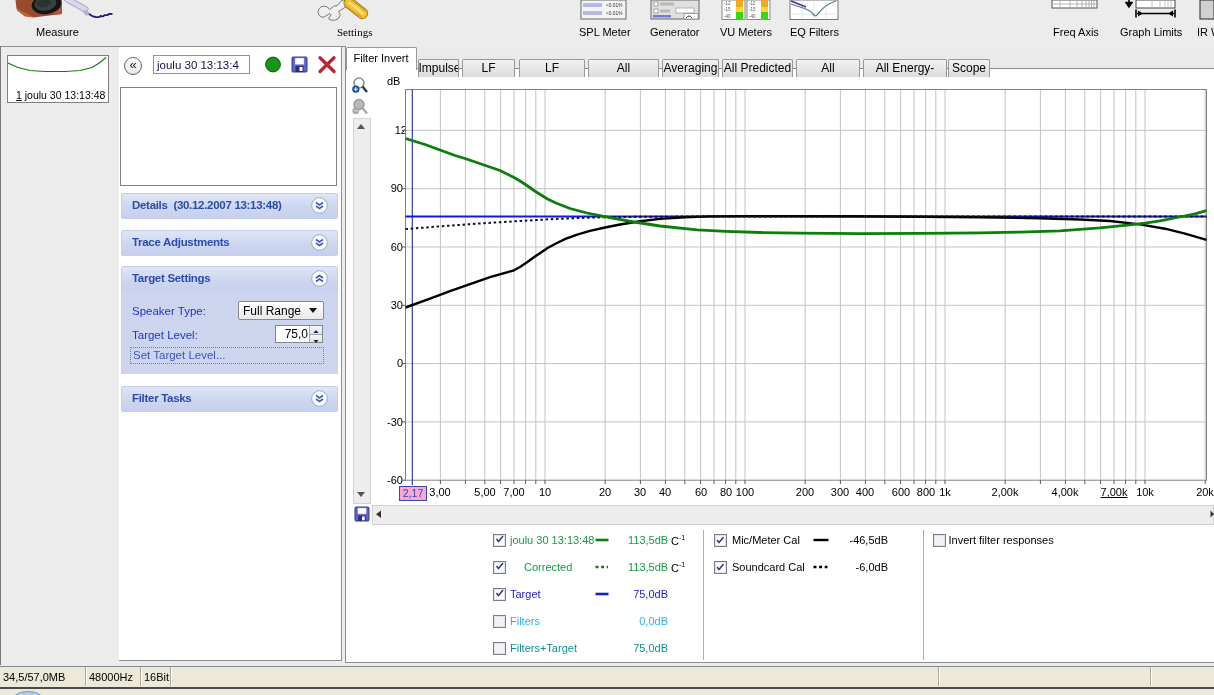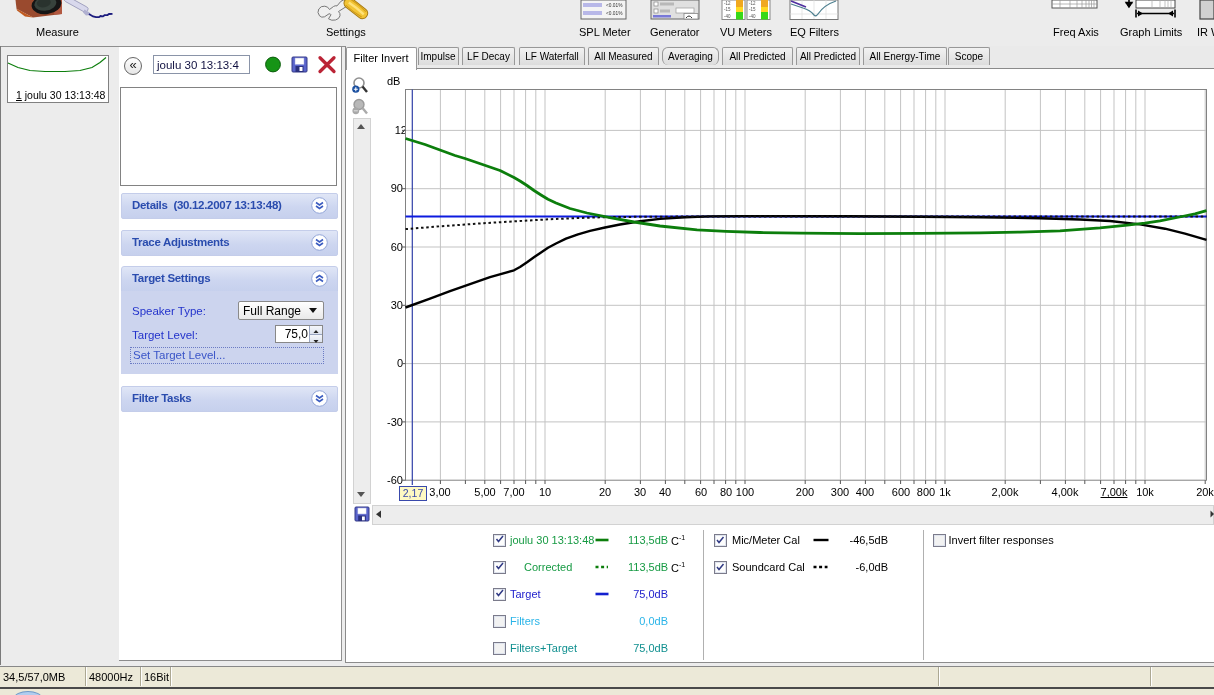--- a/index.html
+++ b/index.html
@@ -4,34 +4,34 @@
 <style>
 html,body{margin:0;padding:0;}
 body{width:1214px;height:695px;position:relative;overflow:hidden;
   font-family:"Liberation Sans",sans-serif;background:#ececec;font-size:11px;color:#000;}
 .abs{position:absolute;}
 .lbl{position:absolute;font-size:11px;color:#000;white-space:nowrap;}
 .bar{position:absolute;left:121px;width:215px;height:24px;
   background:linear-gradient(#e0e6f6 0%,#cdd6f0 55%,#c6d0ed 100%);
   border:1px solid #c4cdea;border-radius:2px;}
 .bar .t{position:absolute;left:10px;top:5px;font-size:11.5px;font-weight:bold;color:#2a4cae;letter-spacing:-0.3px;}
-.tab{position:absolute;top:47px;height:16.5px;background:linear-gradient(#f2f2f2,#dcdcdc);
+.tab{position:absolute;top:59px;height:16.5px;background:linear-gradient(#f2f2f2,#dcdcdc);
   border:1px solid #989898;border-bottom:none;border-radius:2px 2px 0 0;
-  font-size:10px;text-align:center;line-height:17.5px;z-index:2;overflow:hidden;}
+  font-size:12px;text-align:center;line-height:17.5px;z-index:2;overflow:hidden;}
 .cb{position:absolute;width:11px;height:11px;background:#fdfdfd;border:1px solid #7b7b8b;
   box-shadow:inset 0 0 0 1px #dfe4ee;}
 .ylab{position:absolute;width:30px;text-align:right;font-size:11px;}
 .xlab{position:absolute;top:486px;font-size:11px;text-align:center;width:44px;}
 .sep{position:absolute;width:1px;background:#b0b0b0;}
 </style>
 </head>
 <body>
 
 <div class="lbl" style="left:36px;top:26px;">Measure</div>
-<div class="lbl" style="left:326px;top:26px;">Settings</div>
+<div class="lbl" style="left:337px;top:26px;font-family:Liberation Serif, serif;">Settings</div>
 <div class="lbl" style="left:579px;top:26px;">SPL Meter</div>
 <div class="lbl" style="left:650px;top:26px;">Generator</div>
 <div class="lbl" style="left:720px;top:26px;">VU Meters</div>
 <div class="lbl" style="left:790px;top:26px;">EQ Filters</div>
 <div class="lbl" style="left:1053px;top:26px;">Freq Axis</div>
 <div class="lbl" style="left:1120px;top:26px;">Graph Limits</div>
 <div class="lbl" style="left:1197px;top:26px;">IR W</div>
 
 <div class="abs" style="left:0;top:46px;width:1214px;height:1px;background:#8f8f8f;"></div>
 
@@ -101,21 +101,21 @@
 
 <div class="abs" style="left:345px;top:46px;width:1px;height:616px;background:#8a8a8a;"></div>
 <div class="abs" style="left:346px;top:46px;width:868px;height:616px;background:#fff;"></div>
 
 <div class="abs" style="left:346px;top:46px;width:868px;height:23px;background:#eaeaea;border-bottom:1px solid #8a8a8a;box-sizing:border-box;"></div>
 <div class="tab" style="left:345.5px;top:46.5px;width:69px;height:22.5px;background:#fff;line-height:21px;z-index:3;font-size:11px;">Filter Invert</div>
 <div class="tab" style="left:417.5px;width:39px;">Impulse</div>
 <div class="tab" style="left:462px;width:51px;">LF Decay</div>
 <div class="tab" style="left:519px;width:64px;">LF Waterfall</div>
 <div class="tab" style="left:588px;width:69px;">All Measured</div>
-<div class="tab" style="left:662px;width:55px;border-radius:6px;">Averaging</div>
+<div class="tab" style="left:662px;width:55px;">Averaging</div>
 <div class="tab" style="left:722px;width:69px;">All Predicted</div>
 <div class="tab" style="left:796px;width:62px;">All Predicted</div>
 <div class="tab" style="left:863px;width:82px;">All Energy-Time</div>
 <div class="tab" style="left:948px;width:40px;">Scope</div>
 
 <div class="abs" style="left:353px;top:118px;width:16px;height:384px;background:#ededed;border:1px solid #d2d2d2;"></div>
 
 <div class="abs" style="left:372px;top:505px;width:840px;height:18px;background:#ededed;border:1px solid #d2d2d2;"></div>
 
 <div class="lbl" style="left:387px;top:75px;">dB</div>
@@ -143,21 +143,21 @@
 <div class="xlab" style="left:879px;">600</div>
 <div class="xlab" style="left:904px;">800</div>
 <div class="xlab" style="left:923px;">1k</div>
 <div class="xlab" style="left:983px;">2,00k</div>
 <div class="xlab" style="left:1043px;">4,00k</div>
 <div class="xlab" style="left:1092px;text-decoration:underline;">7,00k</div>
 <div class="xlab" style="left:1123px;">10k</div>
 <div class="xlab" style="left:1183px;">20k</div>
 
 <div class="abs" style="left:401px;top:486px;font-size:11px;z-index:2;">2</div>
-<div class="abs" style="left:399px;top:486px;width:26px;height:12.5px;border:1px solid #3949ab;background:#fef9c3;z-index:3;color:#3949ab;font-size:10.5px;text-align:center;line-height:12.5px;">2,17</div>
+<div class="abs" style="left:399px;top:486px;width:26px;height:12.5px;border:1px solid #3949ab;background:#f9a8d4;z-index:3;color:#3949ab;font-size:10.5px;text-align:center;line-height:12.5px;">2,17</div>
 
 <svg class="abs" style="left:0;top:0;z-index:2;pointer-events:none;" width="1214" height="530" viewBox="0 0 1214 530">
 
 <rect x="405.5" y="89.5" width="801" height="390.7" fill="#fff" stroke="#828282" stroke-width="1"></rect>
 
 <g stroke="#c3c3c3" stroke-width="1">
 <path d="M440.4 90 V480 M465.4 90 V480 M484.8 90 V480 M500.6 90 V480 M514 90 V480 M525.6 90 V480 M535.8 90 V480 M545 90 V480 M605.2 90 V480 M640.4 90 V480 M665.4 90 V480 M684.8 90 V480 M700.6 90 V480 M714 90 V480 M725.6 90 V480 M735.8 90 V480 M745 90 V480 M805.2 90 V480 M840.4 90 V480 M865.4 90 V480 M884.8 90 V480 M900.6 90 V480 M914 90 V480 M925.6 90 V480 M935.8 90 V480 M945 90 V480 M1005.2 90 V480 M1040.4 90 V480 M1065.4 90 V480 M1084.8 90 V480 M1100.6 90 V480 M1114 90 V480 M1125.6 90 V480 M1135.8 90 V480 M1145 90 V480 M1205.2 90 V480"></path>
 <path d="M406 130.4 H1206 M406 188.7 H1206 M406 247 H1206 M406 305.3 H1206 M406 363.6 H1206 M406 421.9 H1206"></path>
 </g>
 

